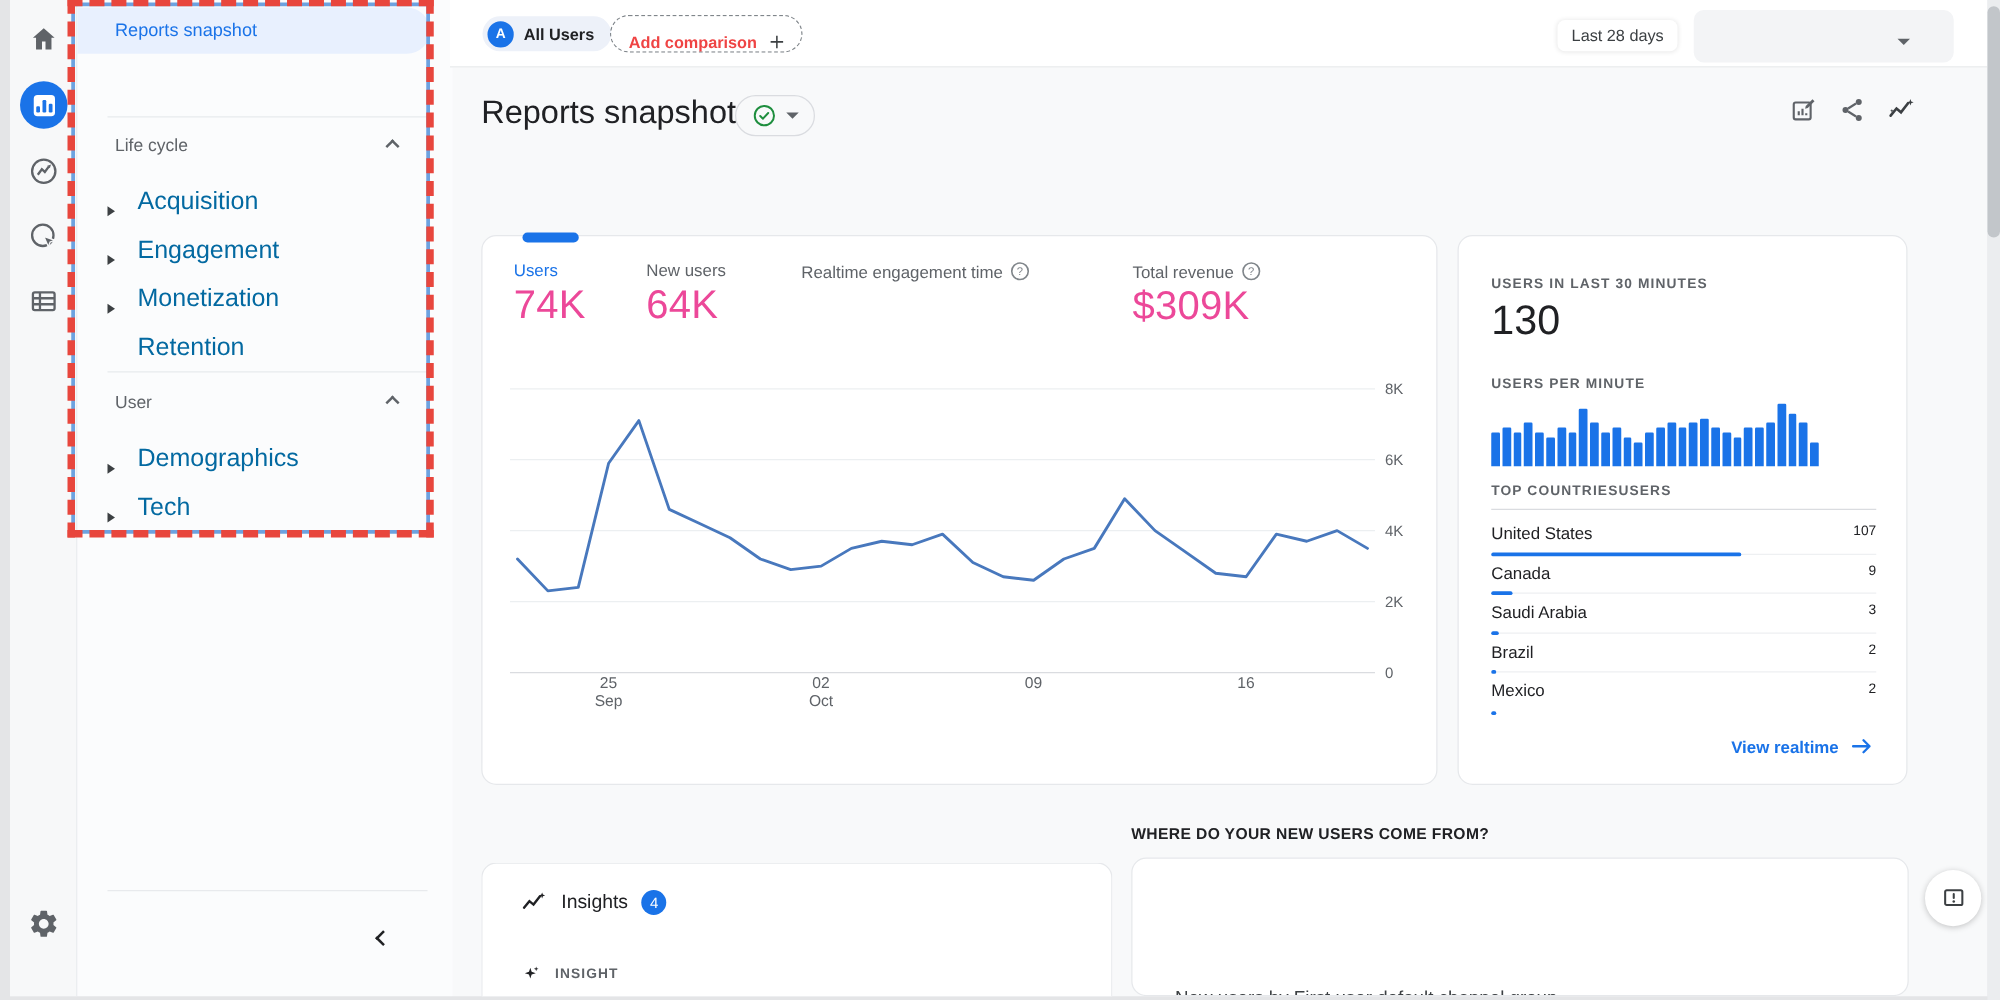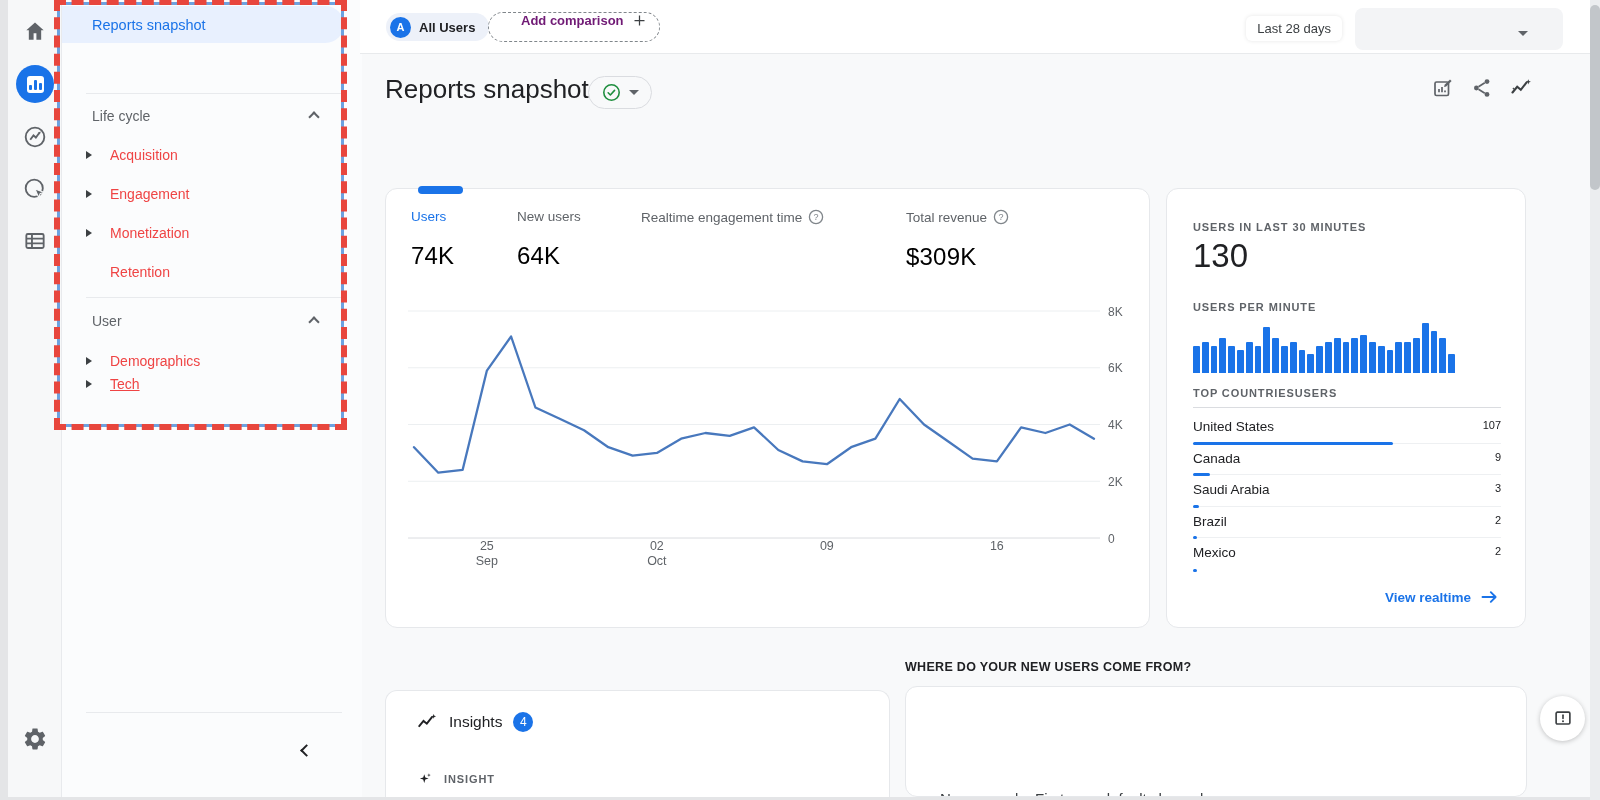--- a/index.html
+++ b/index.html
@@ -14,60 +14,60 @@
   .rail-btn svg { display:block; width:26px; height:26px; }
   .rail-active { position:absolute; left:8px; top:65px; width:38px; height:38px; border-radius:50%; background:#1a73e8; display:flex; align-items:center; justify-content:center; cursor:pointer; }
   .mini-card { width:17px; height:17px; background:#fff; border-radius:3px; display:flex; align-items:flex-end; justify-content:center; gap:2px; padding:3px 2px; }
   .mini-card i { display:block; width:3px; background:#1a73e8; border-radius:1px; }
 
   
   .nav { position:absolute; left:54px; top:0; bottom:0; width:300px; background:#fbfcfd; }
   .nav-item { position:absolute; left:0; height:37px; width:282px; display:flex; align-items:center; font-size:14.5px; color:#202124; cursor:pointer; border-radius:0 19px 19px 0; }
   .nav-item .lbl { margin-left:30px; }
   .nav-item.selected { background:#e8f0fe; color:#1a73e8; }
-  .nav-sub { position:absolute; left:0; height:37px; width:282px; display:flex; align-items:center; font-size:14px; color:#ef4444; cursor:pointer; }
+  .nav-sub { position:absolute; left:0; height:37px; width:282px; display:flex; align-items:flex-end; font-size:20px; color:#0369a1; cursor:pointer; }
   .tri { width:0; height:0; border-top:4.5px solid transparent; border-bottom:4.5px solid transparent; border-left:6px solid #3c4043; margin-left:24px; }
   .nav-sub .lbl { margin-left:18px; }
   .nav-sub.no-tri .lbl { margin-left:48px; }
   .nav-head { position:absolute; left:0; height:34px; width:282px; display:flex; align-items:center; font-size:14px; color:#5f6368; cursor:pointer; }
   .nav-head .lbl { margin-left:30px; }
   .chev-up { position:absolute; left:248px; top:14px; width:8px; height:8px; border-right:2px solid #5f6368; border-bottom:2px solid #5f6368; transform:rotate(-135deg); }
   .nav-div { position:absolute; left:24px; width:256px; border-top:1px solid #e8eaed; }
   .collapse-btn { position:absolute; left:230px; top:736px; width:28px; height:28px; display:flex; align-items:center; justify-content:center; cursor:pointer; }
   .chev-left { width:9px; height:9px; border-right:2.4px solid #202124; border-bottom:2.4px solid #202124; transform:rotate(135deg); }
 
   
   .annotation { position:absolute; left:49px; top:2px; width:287px; height:425px; border:3px solid #6da2e0; pointer-events:none; z-index:50; }
   .annotation::before { content:""; position:absolute; inset:-6px; border:6px dashed #e8463d; }
 
   
   .topbar { position:absolute; left:352px; top:0; width:1230px; height:54px; background:#fff; border-bottom:1px solid #e8eaec; }
   .aud-chip { position:absolute; left:26px; top:13px; height:28px; display:flex; align-items:center; gap:8px; background:#edf1f9; border-radius:14px; padding:0 14px 0 4px; cursor:pointer; }
   .avatar { width:21px; height:21px; border-radius:50%; background:#1a73e8; color:#fff; font-size:11px; font-weight:bold; display:flex; align-items:center; justify-content:center; }
   .aud-chip .lbl { font-size:13px; font-weight:bold; color:#202124; }
-  .cmp-chip { position:absolute; left:128px; top:12px; height:30px; display:flex; align-items:flex-start; gap:8px; border:1px dashed #80868b; border-radius:15px; padding:0 12px 0 32px; font-size:13px; font-weight:bold; color:#701a75; cursor:pointer; background:transparent; }
+  .cmp-chip { position:absolute; left:128px; top:12px; height:30px; display:flex; align-items:flex-end; gap:8px; border:1px dashed #80868b; border-radius:15px; padding:0 12px 0 14px; font-size:13px; font-weight:bold; color:#ef4444; cursor:pointer; background:transparent; }
   .date-panel { position:absolute; right:27px; top:8px; width:208px; height:42px; background:#f3f4f6; border-radius:8px; }
   .date-chip { position:absolute; right:248px; top:16px; background:#fff; box-shadow:0 0 4px rgba(0,0,0,.10); border-radius:6px; padding:5px 11px; font-size:13px; color:#3c4043; cursor:pointer; }
   .caret { width:0; height:0; border-left:5px solid transparent; border-right:5px solid transparent; border-top:5.5px solid #5f6368; }
   .date-caret { position:absolute; right:62px; top:31px; cursor:pointer; }
 
   
   .page-title { position:absolute; left:377px; top:74px; font-size:26px; font-weight:400; color:#202124; }
   .verify-pill { position:absolute; left:580px; top:76px; width:64px; height:33px; border:1px solid #dadce0; border-radius:17px; display:flex; align-items:center; justify-content:center; gap:7px; cursor:pointer; background:#fff0; }
   .action-icon { position:absolute; top:76px; width:24px; height:24px; cursor:pointer; }
   .action-icon svg { width:24px; height:24px; display:block; }
 
   
   .card { position:absolute; background:#fff; border:1px solid #e6e8eb; border-radius:12px; }
   .main-card { left:377px; top:188px; width:765px; height:440px; }
   .tab-ind { position:absolute; left:32px; top:-3px; width:45px; height:8px; border-radius:4px; background:#1a73e8; }
   .metric { position:absolute; top:20px; cursor:pointer; }
   .metric .m-label { font-size:13.5px; color:#5f6368; display:flex; align-items:center; gap:6px; }
   .metric.active .m-label { color:#1a73e8; }
-  .metric .m-value { margin-top:18px; font-size:24px; color:#000000; letter-spacing:.2px; }
+  .metric .m-value { margin-top:1px; font-size:32px; color:#ec4899; letter-spacing:.2px; }
   .help-ic { width:16px; height:16px; cursor:pointer; }
 
   .line-chart { position:absolute; left:22px; top:110px; width:730px; height:270px; }
 
   
   .rt-card { left:1158px; top:188px; width:360px; height:440px; }
   .ovl { font-size:11px; letter-spacing:.9px; color:#5f6368; font-weight:bold; }
   .rt-30 { position:absolute; left:26px; top:32px; }
   .rt-num { position:absolute; left:26px; top:48px; font-size:33px; color:#202124; }
   .rt-pm { position:absolute; left:26px; top:112px; }
@@ -174,21 +174,21 @@
     <div class="nav-div" style="top:297px;"></div>
 
     <div class="nav-head" style="top:304px;">
       <span class="lbl">User</span>
       <span class="chev-up"></span>
     </div>
     <div class="nav-sub" style="top:342px;">
       <span class="tri"></span>
       <span class="lbl">Demographics</span>
     </div>
-    <div class="nav-sub" style="top:365px;text-decoration:underline;">
+    <div class="nav-sub" style="top:381px;">
       <span class="tri"></span>
       <span class="lbl">Tech</span>
     </div>
 
     <div class="nav-div" style="top:712px;"></div>
     <div class="collapse-btn">
       <span class="chev-left"></span>
     </div>
   </div>
 

